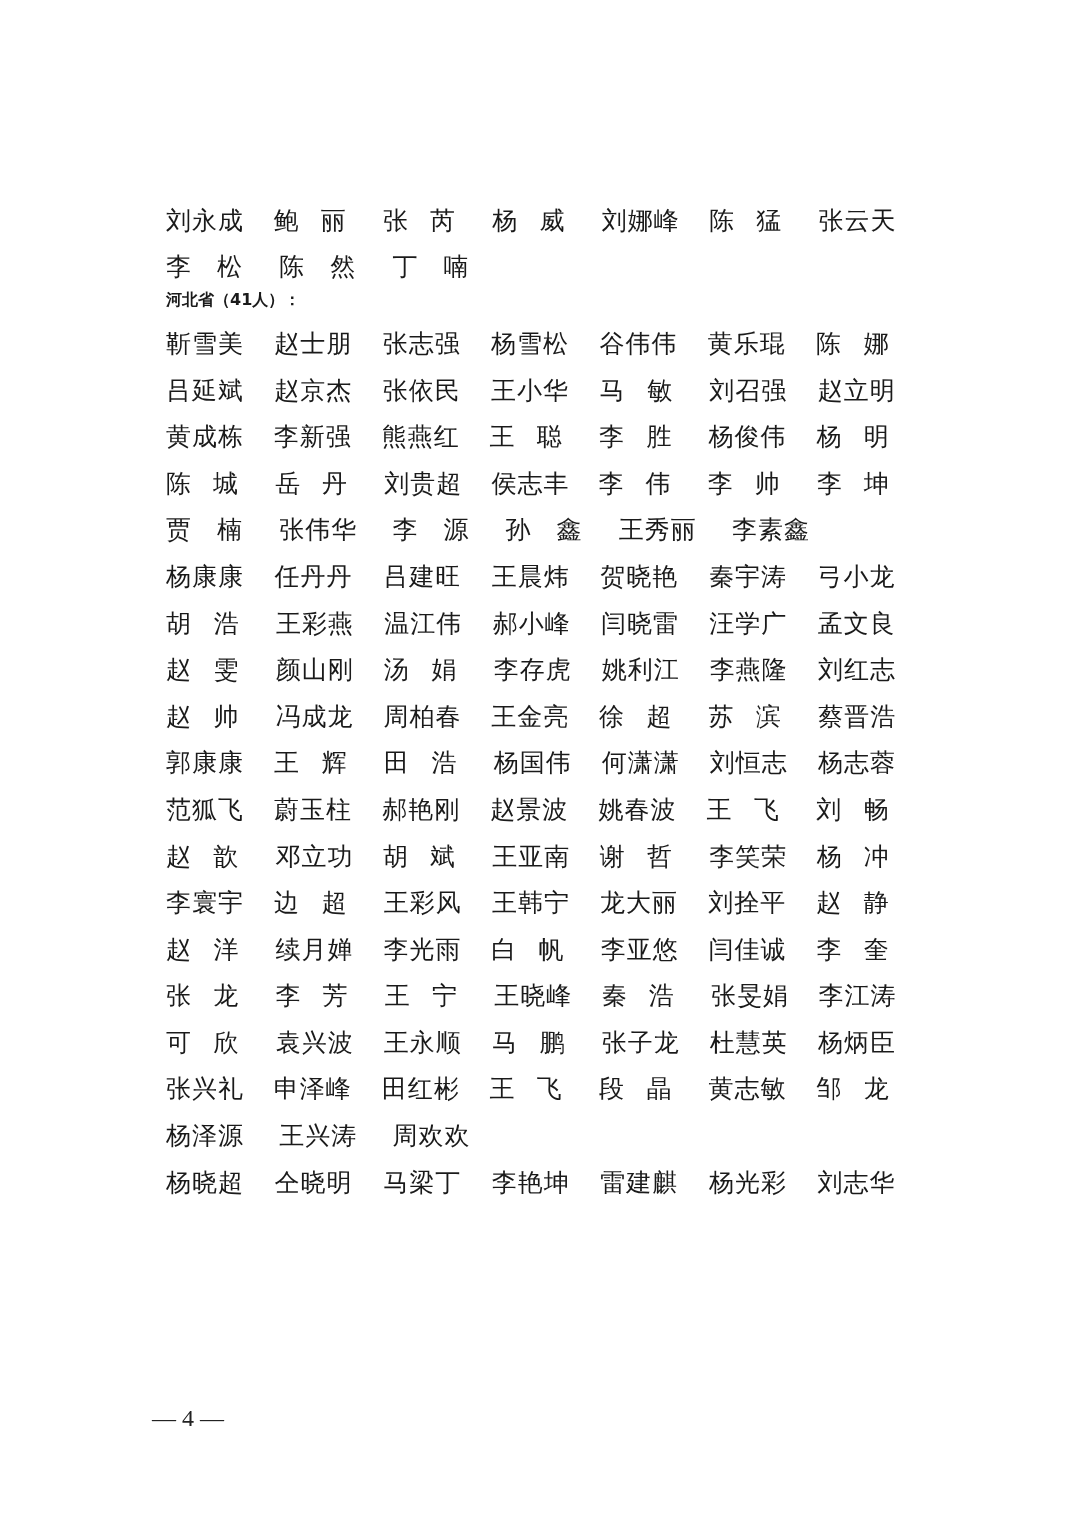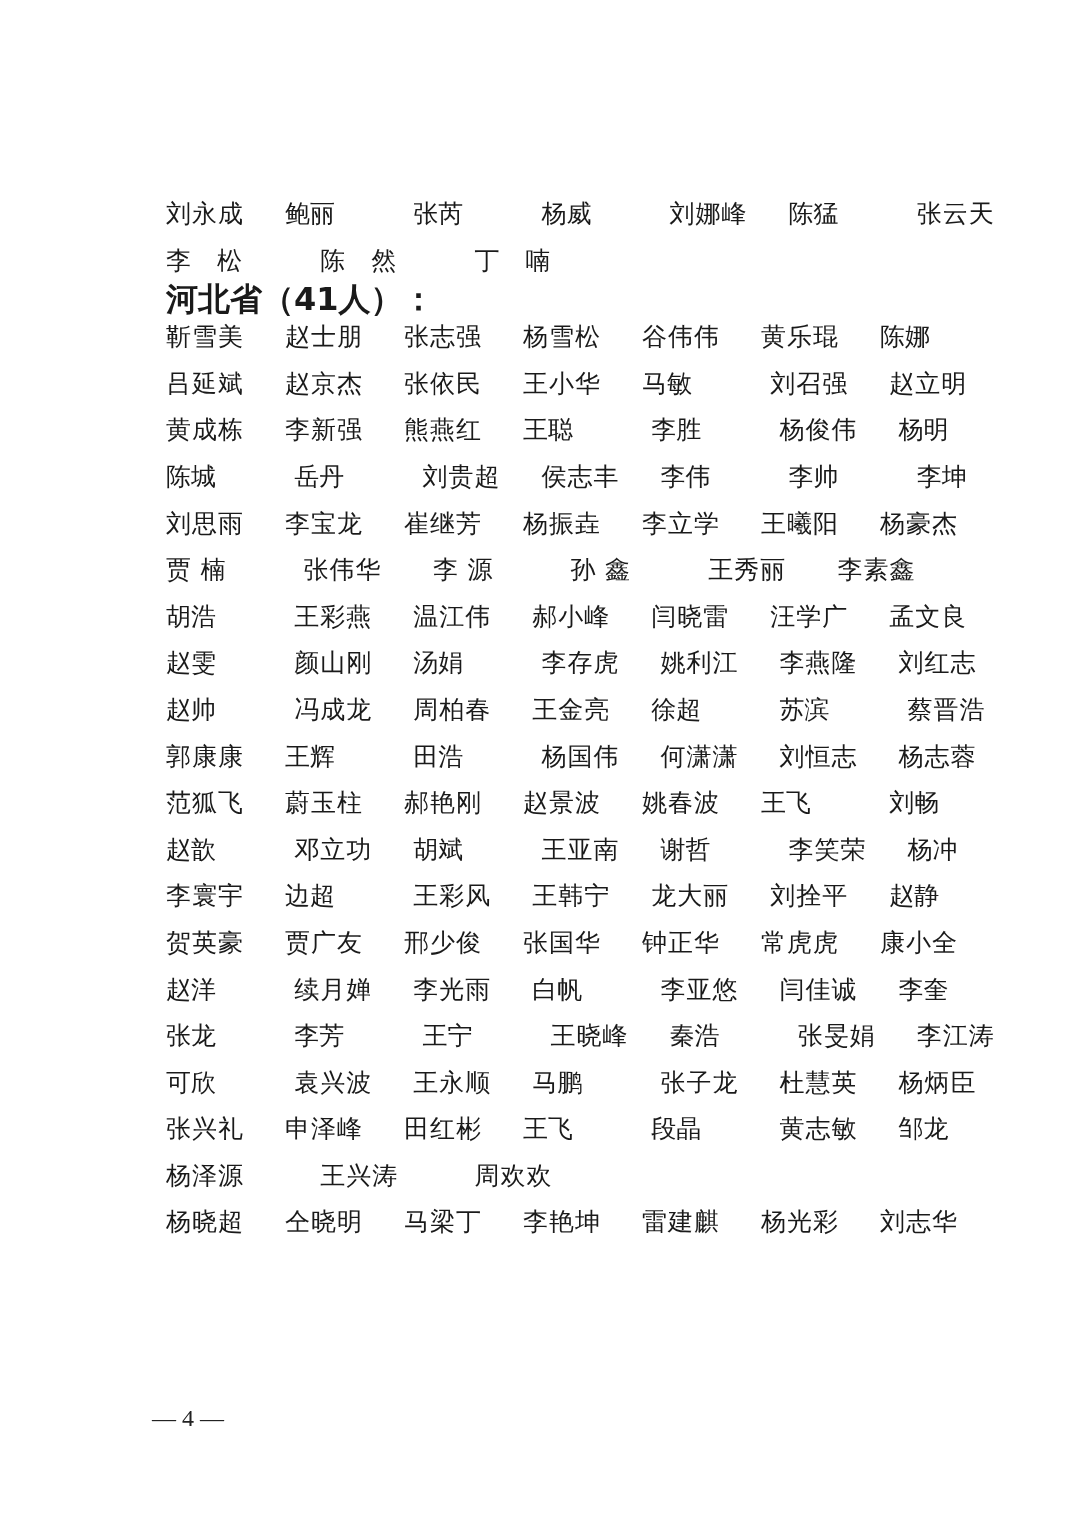--- a/index.html
+++ b/index.html
@@ -1,23 +1,23 @@
 <!DOCTYPE html>
 <html><head>
 <meta charset="utf-8">
 <style>
   html, body { margin: 0; padding: 0; background: #ffffff; }
   body { width: 1080px; height: 1527px; position: relative; overflow: hidden;
          font-family: "DejaVu Serif", "Liberation Serif", serif; color: #1a1a1a; }
   .page { position: absolute; left: 166px; top: 197px; width: 760px; }
-  .row { display: flex; height: 46.6px; align-items: flex-start; gap: 41px; }
+  .row { display: flex; height: 46.6px; align-items: center; }
   .name { width: 113.2px; font-size: 25px; letter-spacing: 1px; white-space: nowrap; }
   .name.two { display: flex; justify-content: space-between; width: 76px; margin-right: 37.2px; letter-spacing: 0; }
   .heading { font-family: "DejaVu Sans", "Liberation Sans", sans-serif; font-weight: bold;
-             font-size: 32px; height: 32px; display: flex; align-items: center; margin-top: -6px; margin-bottom: 4px; }
+             font-size: 16px; height: 32px; display: flex; align-items: center; margin-top: -6px; margin-bottom: 4px; }
   .footer { position: absolute; left: 152px; top: 1405px; font-size: 24px;
             font-family: "Liberation Serif", serif; color: #222; }
 </style>
 </head>
 <body>
 
 <div class="page" id="page">
     <div class="row">
       <div class="name">刘永成</div>
       <div class="name two">
@@ -114,44 +114,44 @@
       <div class="name two">
         <span>李</span>
         <span>帅</span>
       </div>
       <div class="name two">
         <span>李</span>
         <span>坤</span>
       </div>
     </div>
     <div class="row">
-      <div class="name">刘思雨</div>
-      <div class="name">李宝龙</div>
-      <div class="name">崔继芳</div>
-      <div class="name">杨振垚</div>
-      <div class="name">李立学</div>
-      <div class="name">王曦阳</div>
-      <div class="name">杨豪杰</div>
-    </div>
-    <div class="row">
       <div class="name two">
         <span>贾</span>
         <span>楠</span>
       </div>
       <div class="name">张伟华</div>
       <div class="name two">
         <span>李</span>
         <span>源</span>
       </div>
       <div class="name two">
         <span>孙</span>
         <span>鑫</span>
       </div>
       <div class="name">王秀丽</div>
       <div class="name">李素鑫</div>
+    </div>
+    <div class="row">
+      <div class="name">杨康康</div>
+      <div class="name">任丹丹</div>
+      <div class="name">吕建旺</div>
+      <div class="name">王晨炜</div>
+      <div class="name">贺晓艳</div>
+      <div class="name">秦宇涛</div>
+      <div class="name">弓小龙</div>
     </div>
     <div class="row">
       <div class="name two">
         <span>胡</span>
         <span>浩</span>
       </div>
       <div class="name">王彩燕</div>
       <div class="name">温江伟</div>
       <div class="name">郝小峰</div>
       <div class="name">闫晓雷</div>
@@ -249,29 +249,20 @@
         <span>超</span>
       </div>
       <div class="name">王彩风</div>
       <div class="name">王韩宁</div>
       <div class="name">龙大丽</div>
       <div class="name">刘拴平</div>
       <div class="name two">
         <span>赵</span>
         <span>静</span>
       </div>
-    </div>
-    <div class="row">
-      <div class="name">贺英豪</div>
-      <div class="name">贾广友</div>
-      <div class="name">邢少俊</div>
-      <div class="name">张国华</div>
-      <div class="name">钟正华</div>
-      <div class="name">常虎虎</div>
-      <div class="name">康小全</div>
     </div>
     <div class="row">
       <div class="name two">
         <span>赵</span>
         <span>洋</span>
       </div>
       <div class="name">续月婵</div>
       <div class="name">李光雨</div>
       <div class="name two">
         <span>白</span>

